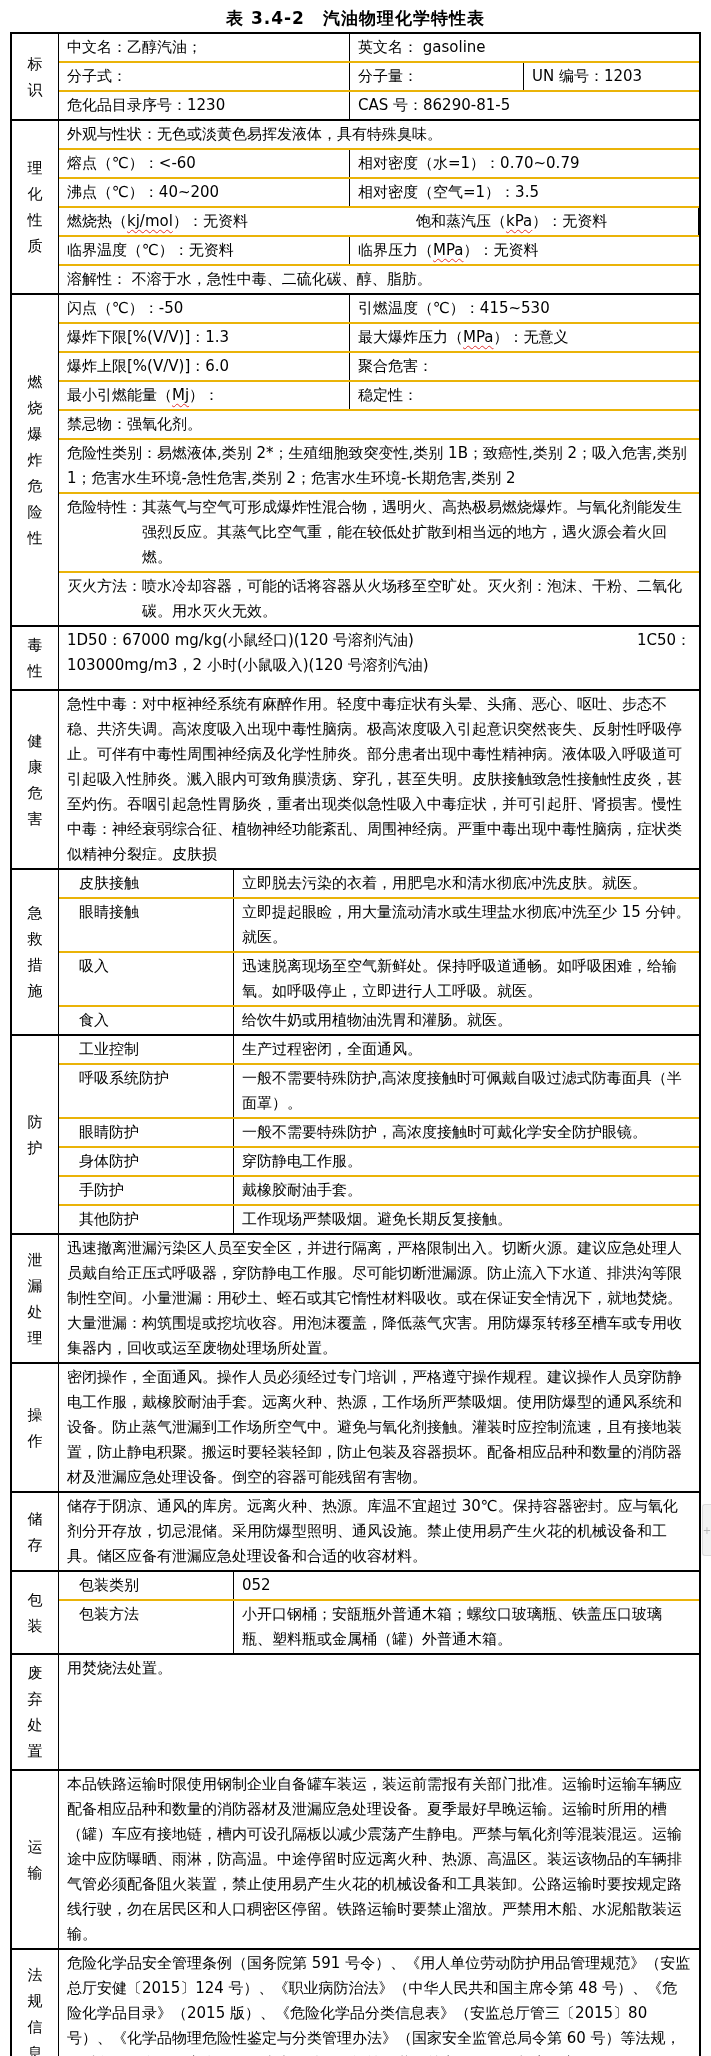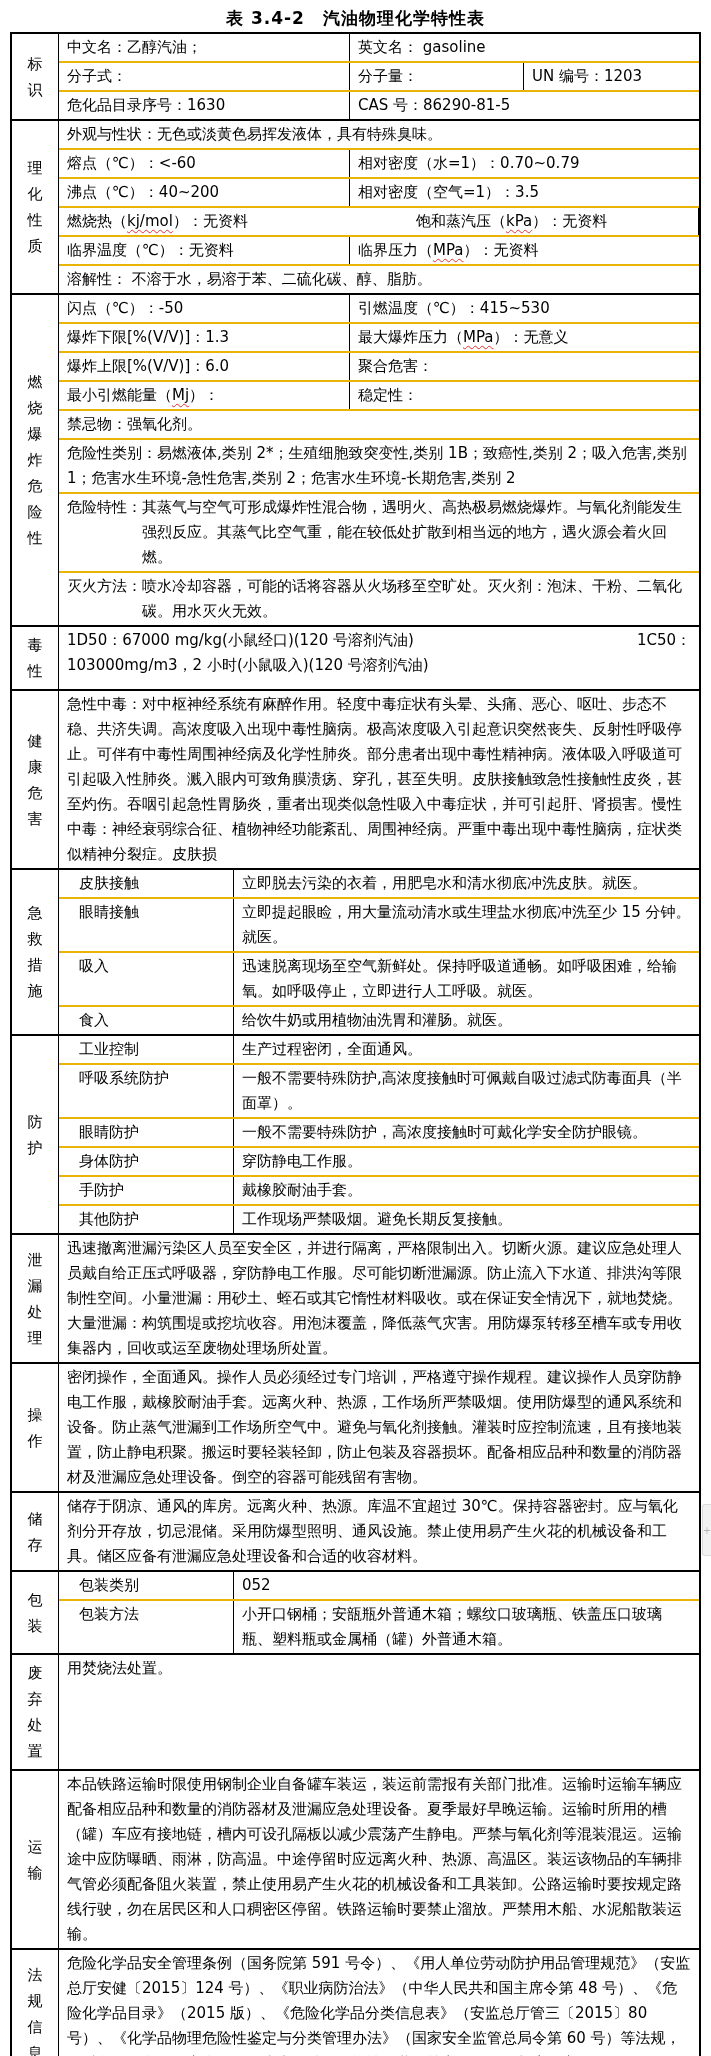--- a/index.html
+++ b/index.html
@@ -69,21 +69,21 @@
         <div class="row">
           <div class="cell w1">中文名：乙醇汽油；</div>
           <div class="cell flex1">英文名： gasoline</div>
         </div>
         <div class="row">
           <div class="cell w1">分子式：</div>
           <div class="cell w2">分子量：</div>
           <div class="cell flex1">UN 编号：1203</div>
         </div>
         <div class="row">
-          <div class="cell w1">危化品目录序号：1630</div>
+          <div class="cell w1">危化品目录序号：1230</div>
           <div class="cell flex1">CAS 号：86290-81-5</div>
         </div>
       </div>
     </div>
 
     <div class="section">
       <div class="vstrip">
         <span class="vtext">理化性质</span>
       </div>
       <div class="content">
@@ -100,21 +100,21 @@
         </div>
         <div class="row">
           <div class="cell flex1">燃烧热（<span class="sc">kj/mol</span>）：无资料</div>
           <div class="cell w1">饱和蒸汽压（<span class="sc">kPa</span>）：无资料</div>
         </div>
         <div class="row">
           <div class="cell w1">临界温度（℃）：无资料</div>
           <div class="cell flex1">临界压力（<span class="sc">MPa</span>）：无资料</div>
         </div>
         <div class="row">
-          <div class="cell flex1">溶解性： 不溶于水，易溶于苯、二硫化碳、醇、脂肪。</div>
+          <div class="cell flex1">溶解性： 不溶于水，急性中毒、二硫化碳、醇、脂肪。</div>
         </div>
       </div>
     </div>
 
     <div class="section">
       <div class="vstrip">
         <span class="vtext">燃烧爆炸危险性</span>
       </div>
       <div class="content">
         <div class="row">

